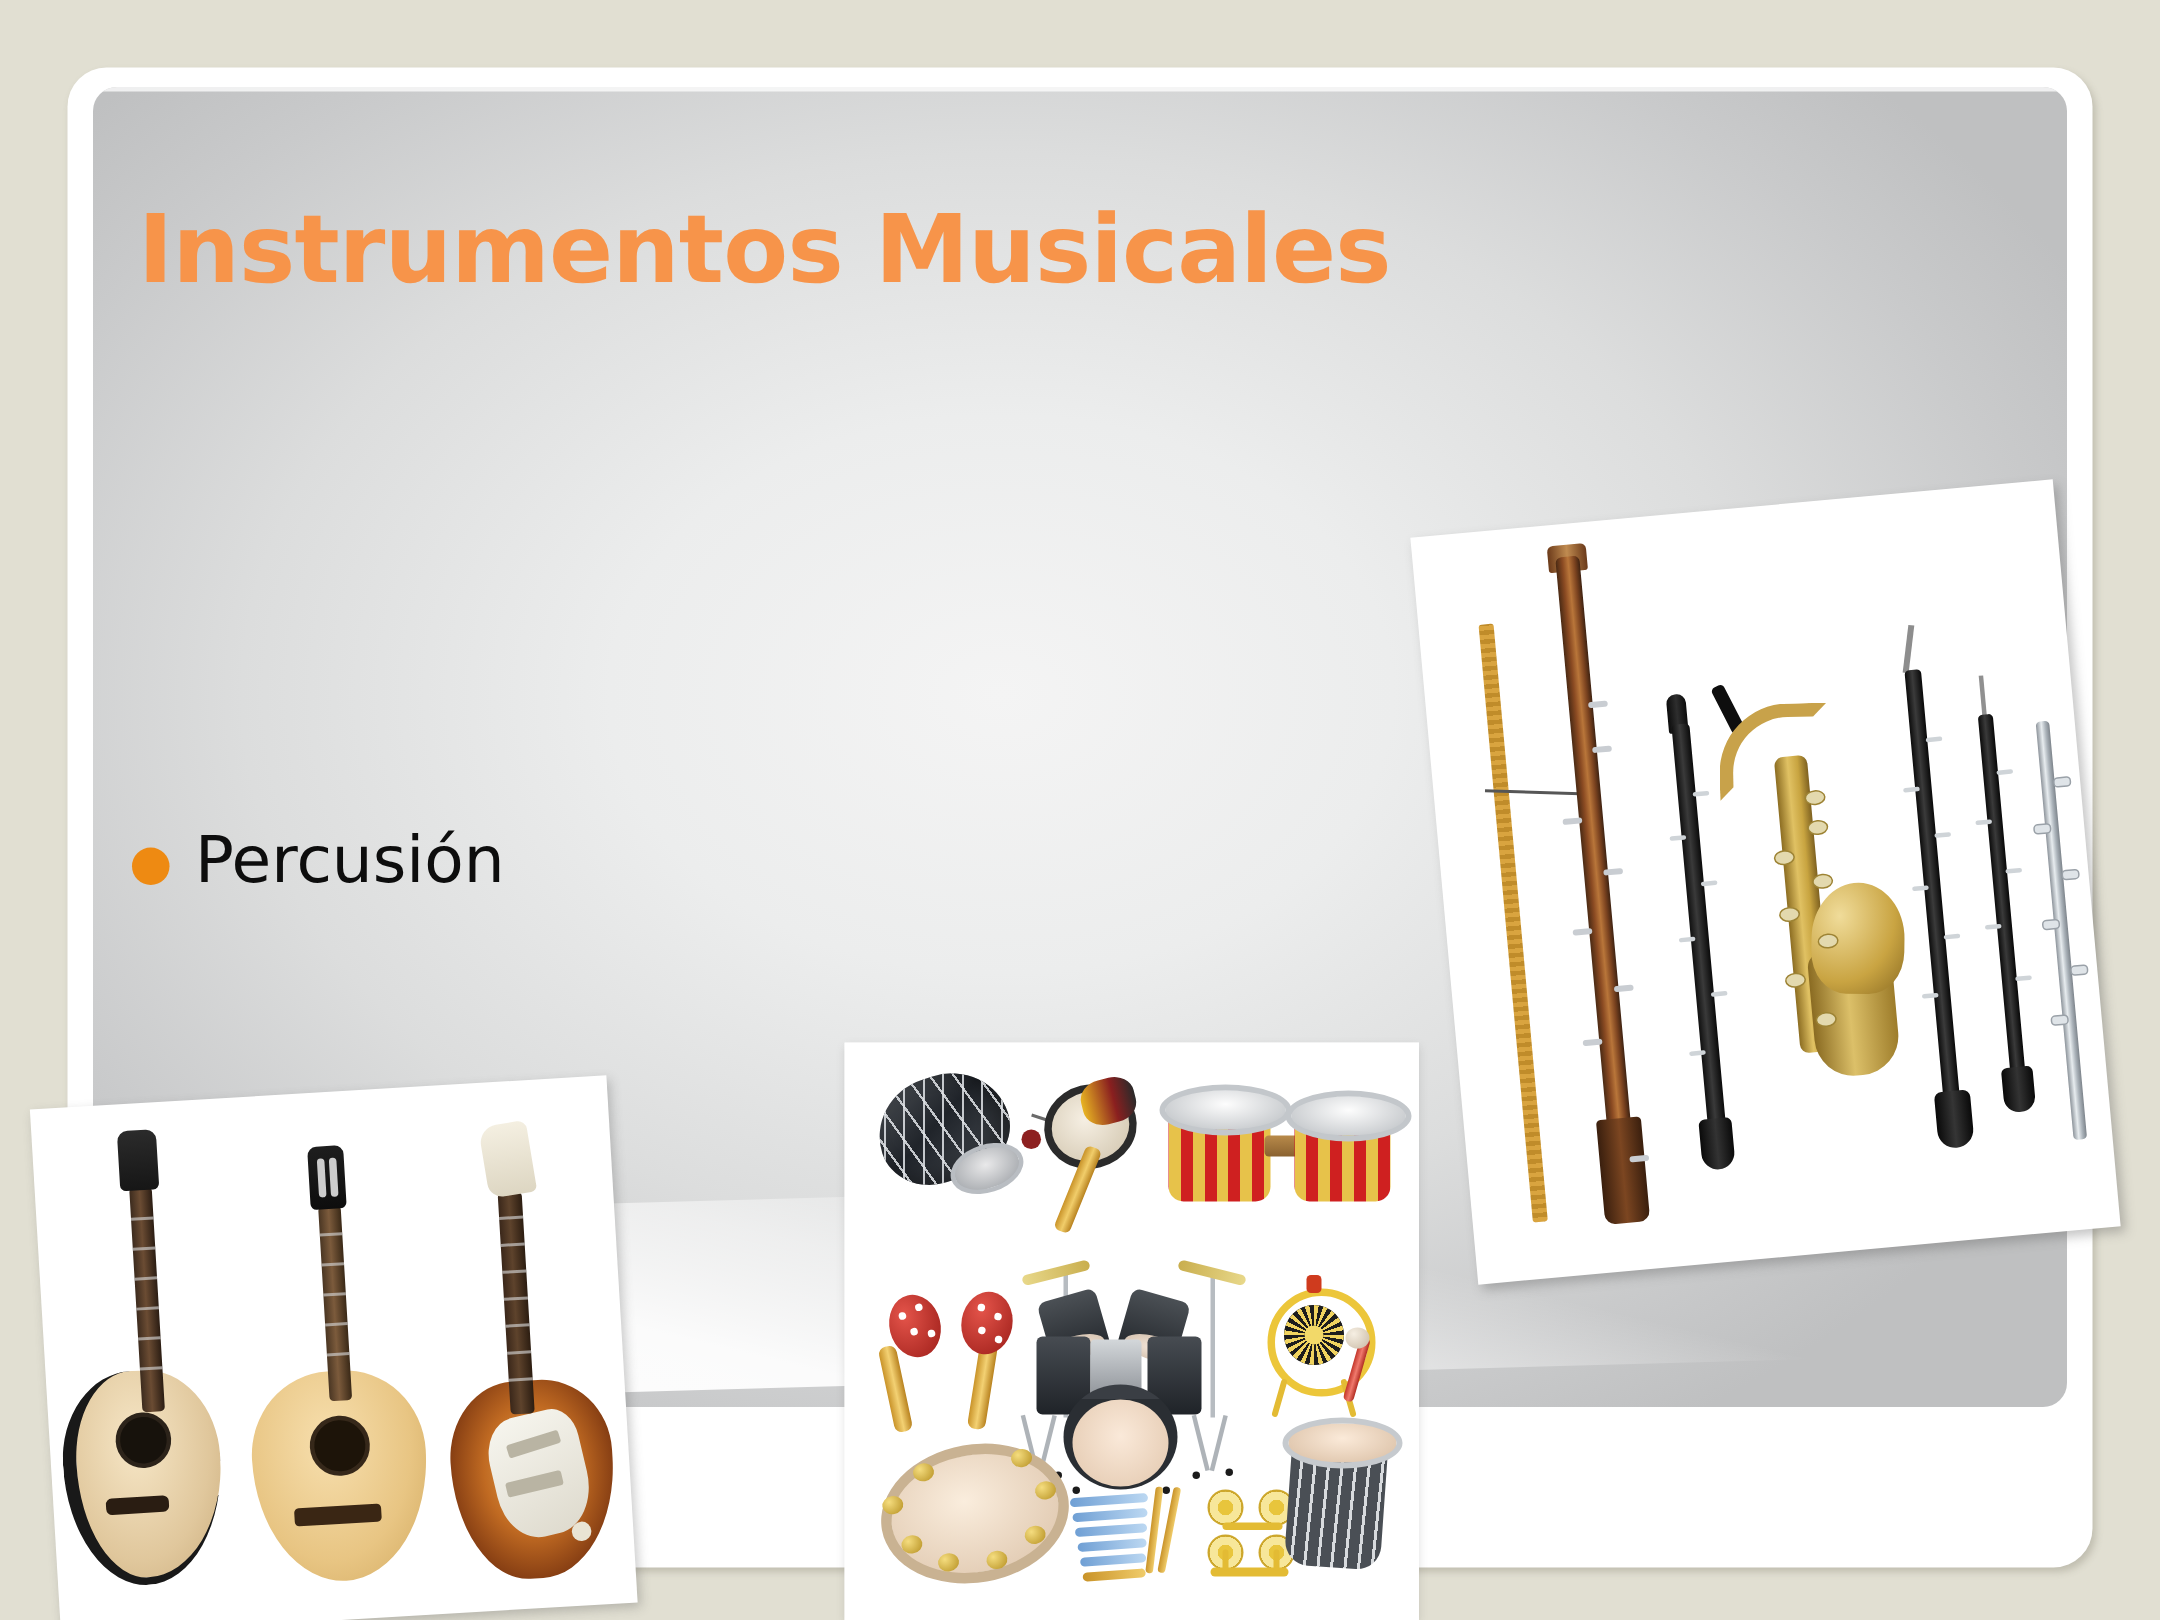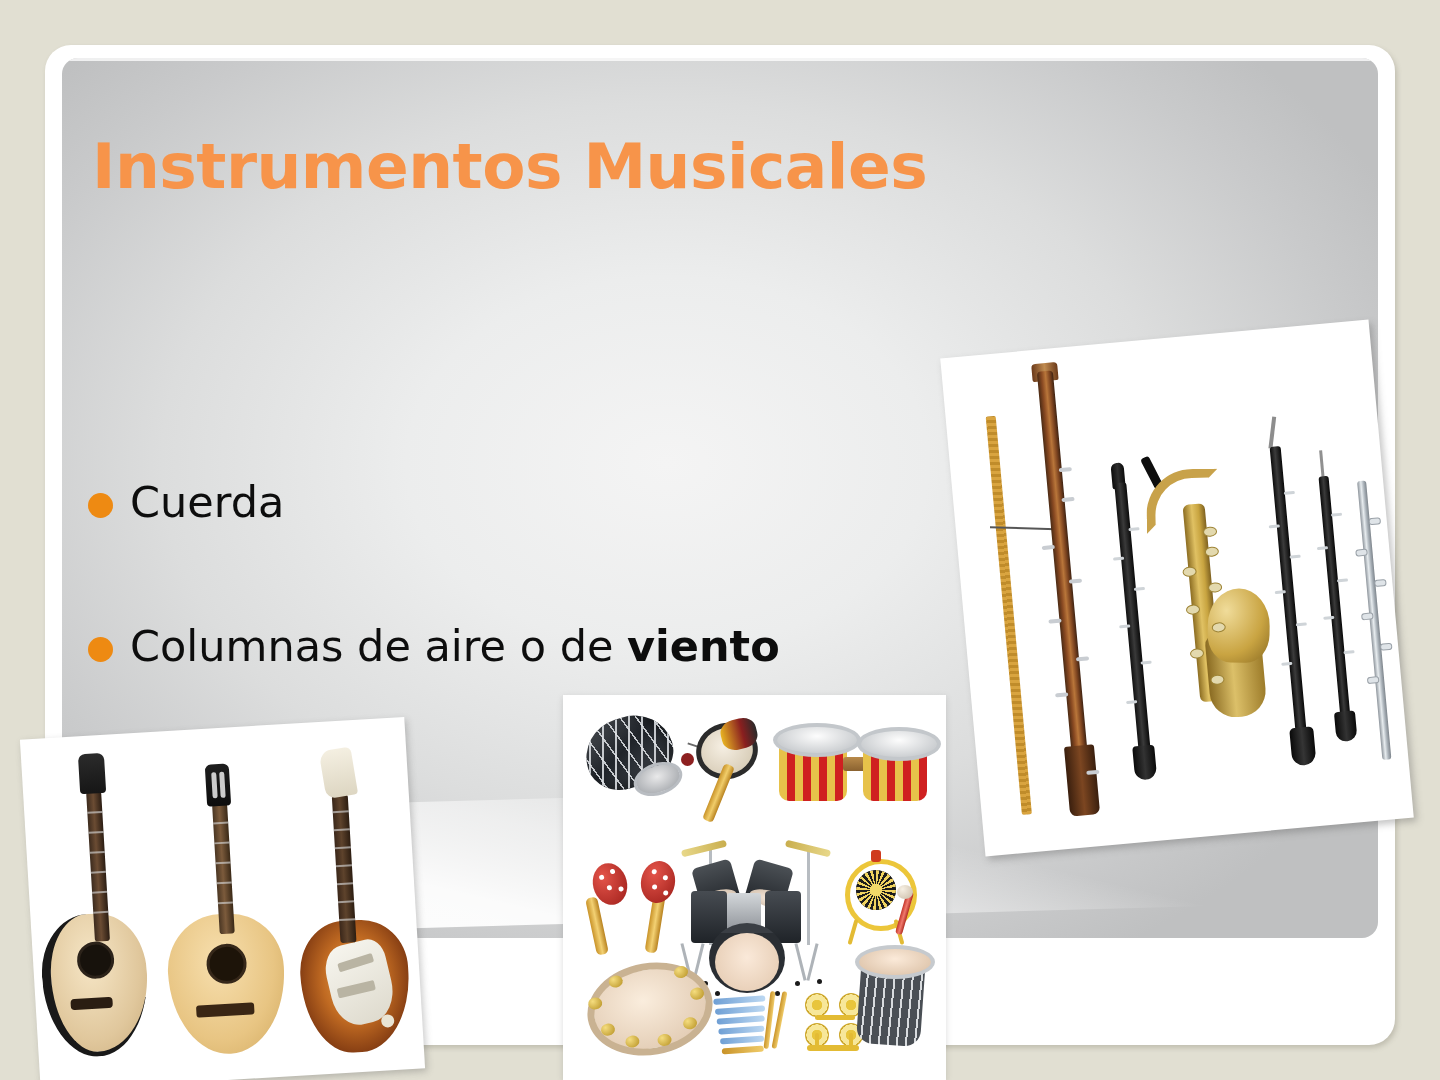--- a/index.html
+++ b/index.html
@@ -301,30 +301,26 @@
 
   <div class="panel">
     <div class="panel-topsheen"></div>
   </div>
 
   <div class="content">
 
     <div class="title">Instrumentos Musicales</div>
 
 
-    <div class="bullet-row b2">
+
+    <div class="bullet-row b3">
       <span class="dot"></span>
-      <span class="btext">Cuerda</span>
+      <span class="btext">Percusión</span>
     </div>
 
-
-    <div class="bullet-row b4">
-      <span class="dot"></span>
-      <span class="btext"><span>Columnas de aire o de </span><b>viento</b></span>
-    </div>
 
   </div>
 
   <div class="photo ph-wind">
     <div class="wind-stage">
       <div class="wi rod"></div>
       <div class="wi rod-wire"></div>
 
       <div class="wi bassoon-bell"></div>
       <div class="wi bassoon-body"></div>

